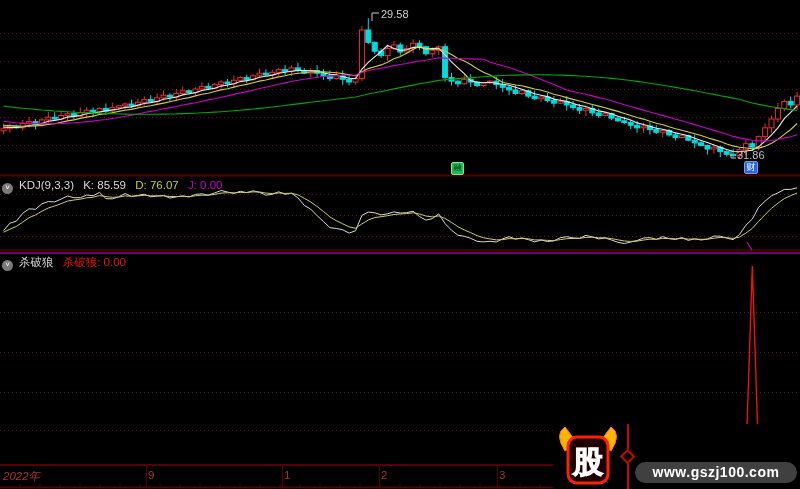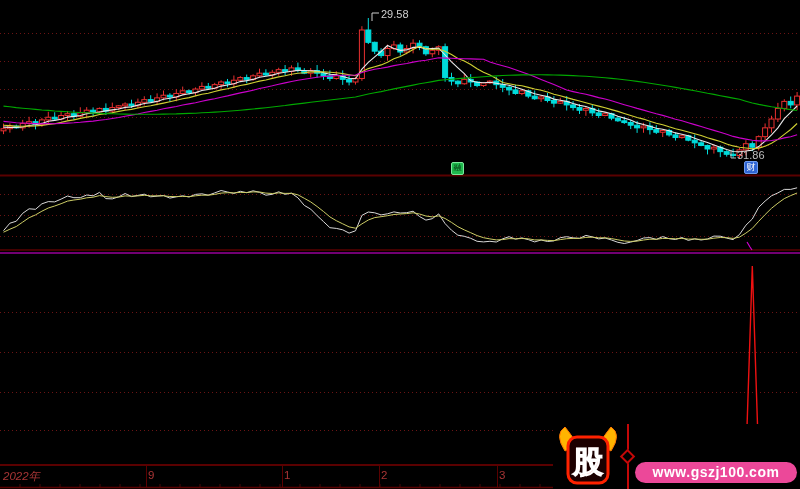--- a/index.html
+++ b/index.html
@@ -17,21 +17,21 @@
   .badge-cai{background:#2e64d2;color:#fff;border:1px solid #6d9bef;width:12px;height:11px;font-size:9px;}
   .axis-label{position:absolute;z-index:3;font-size:11.5px;color:#a83535;top:469px;white-space:nowrap;}
   
   #wm{position:absolute;left:553px;top:424px;width:247px;height:65px;background:#000;z-index:5;}
   #wm .divider{position:absolute;left:74px;top:0px;width:2px;height:65px;background:#c40808;}
   #wm .diamond{position:absolute;left:69px;top:27px;width:7px;height:7px;border:2px solid #c40808;
                background:#000;transform:rotate(45deg);}
   #wm .brand{position:absolute;left:86px;top:-2px;width:160px;font-family:"Liberation Serif", serif;
              font-weight:bold;font-size:26px;color:#dd0a0a;letter-spacing:9px;white-space:nowrap;}
   #wm .pill{position:absolute;left:82px;top:38px;width:162px;height:21px;border-radius:11px;
-            background:#ec4899;color:#fff;font-weight:bold;font-size:14px;line-height:21px;
+            background:#404040;color:#fff;font-weight:bold;font-size:14px;line-height:21px;
             text-align:center;letter-spacing:.5px;}
   #wm .bull{position:absolute;left:0px;top:0px;}
 </style>
 </head>
 <body>
 
 <div id="app">
 
   <svg id="chart-svg" width="800" height="489">
       <line x1="0" y1="33.5" x2="800" y2="33.5" stroke-dasharray="1 3" stroke-width="1" stroke="#6b1414"></line>
@@ -356,21 +356,31 @@
       <polyline points="731,150 731,158 736,158" fill="none" stroke="#bbbbbb" stroke-width="1"></polyline>
     </svg>
 
 
   <div class="anno" style="left:381px;top:8px;">29.58</div>
   <div class="anno" style="left:737px;top:149px;color:#bfbfbf;">31.86</div>
 
   <div class="badge badge-rong" style="left:451px;top:162px;">融</div>
   <div class="badge badge-cai" style="left:744px;top:161px;">财</div>
 
-
+  <div class="hdr" style="left:2px;top:179px;">
+    <span class="chev">˅</span><span style="color:#d8d8d8;">KDJ(9,3,3)</span>
+    <span style="color: rgb(216, 216, 216);">K: 85.59</span>
+    <span style="color: rgb(205, 205, 34);">D: 76.07</span>
+    <span style="color: rgb(207, 0, 207);">J: 0.00</span>
+  </div>
+
+  <div class="hdr" style="left:2px;top:256px;">
+    <span class="chev">˅</span><span style="color:#d8d8d8;">杀破狼</span>
+    <span style="color: rgb(232, 20, 20);">杀破狼: 0.00</span>
+  </div>
 
   <div class="axis-label" style="left:3px;font-style:italic;">2022年</div>
   <div class="axis-label" id="m0" style="left: 148px;">9</div>
   <div class="axis-label" id="m1" style="left: 284px;">1</div>
   <div class="axis-label" id="m2" style="left: 381px;">2</div>
   <div class="axis-label" id="m3" style="left: 499px;">3</div>
 
   <div id="wm">
     <svg class="bull" width="70" height="65">
       <path d="M12,27 Q1,10 12,3 Q20,12 23,21 Z" fill="#ffb400" stroke="#ff7700" stroke-width="1"></path>

